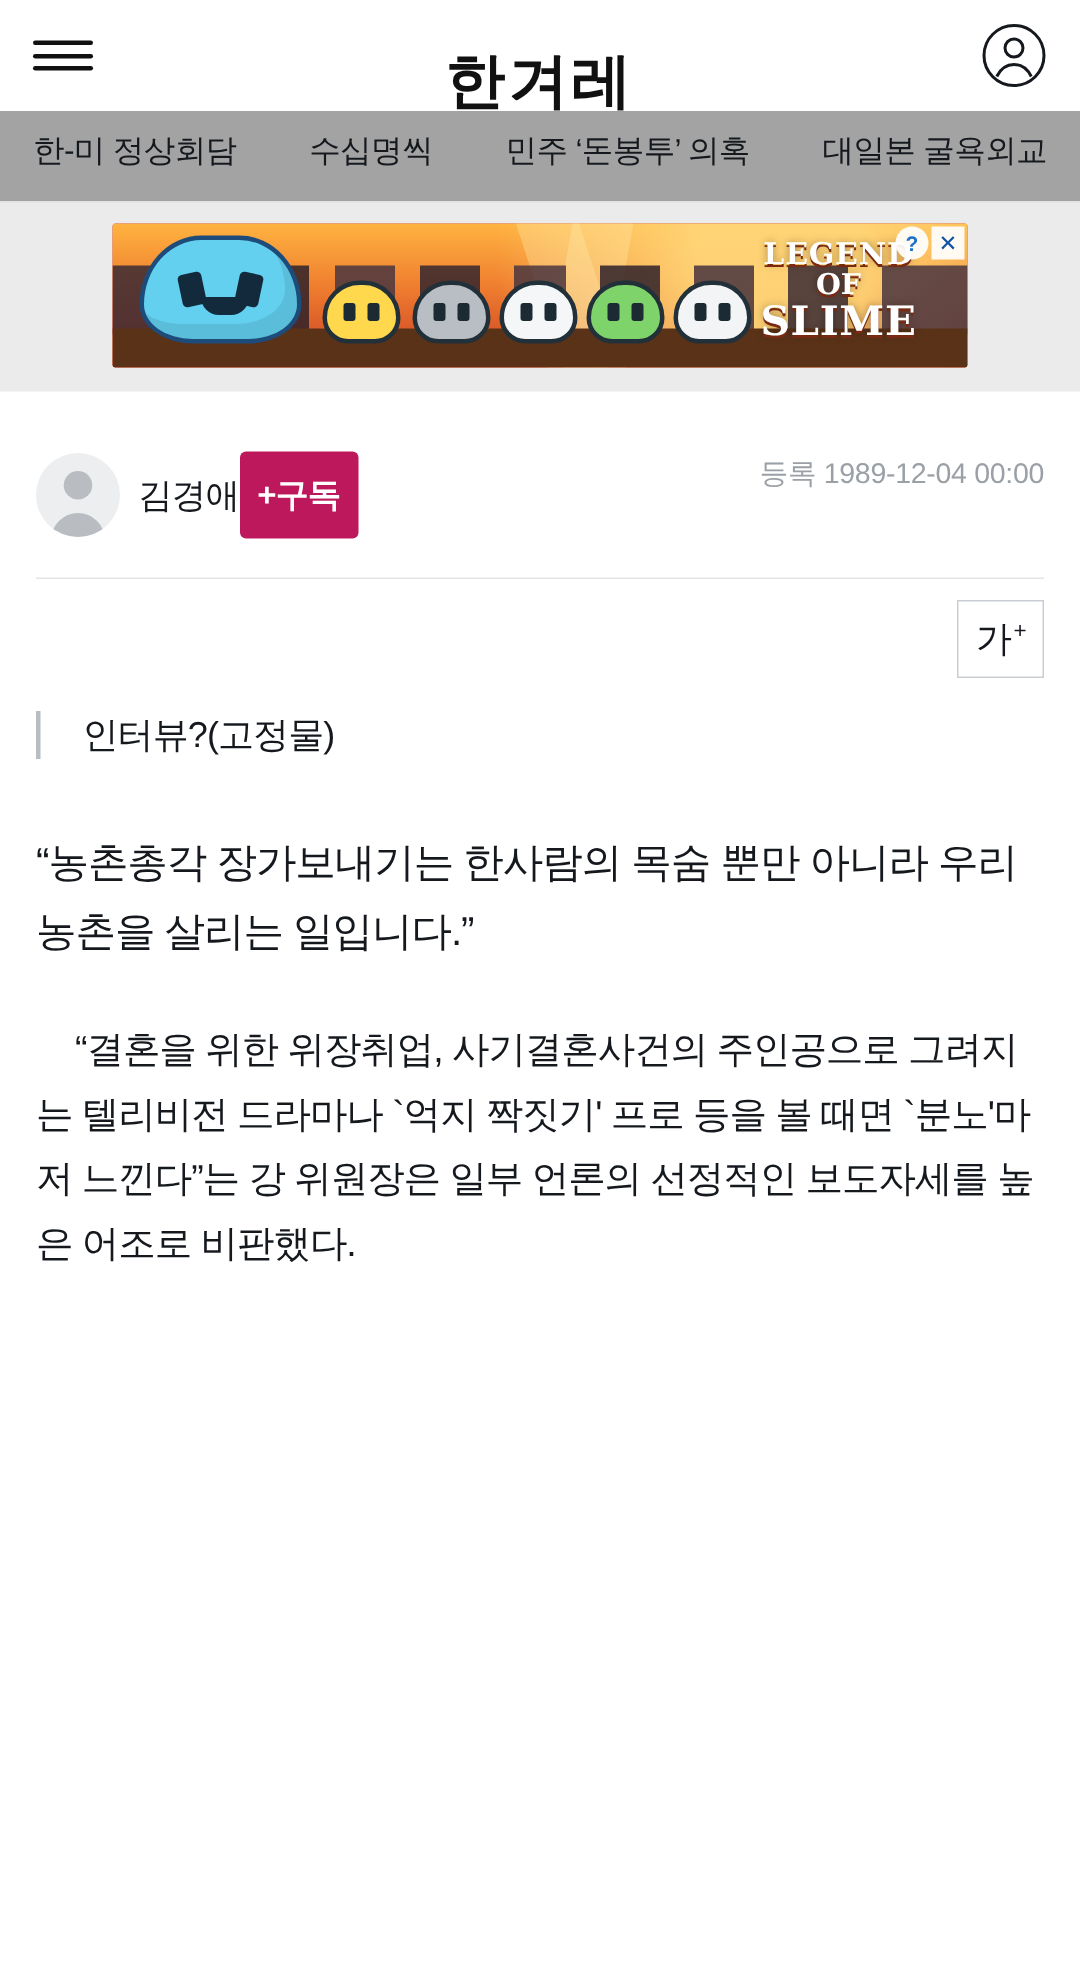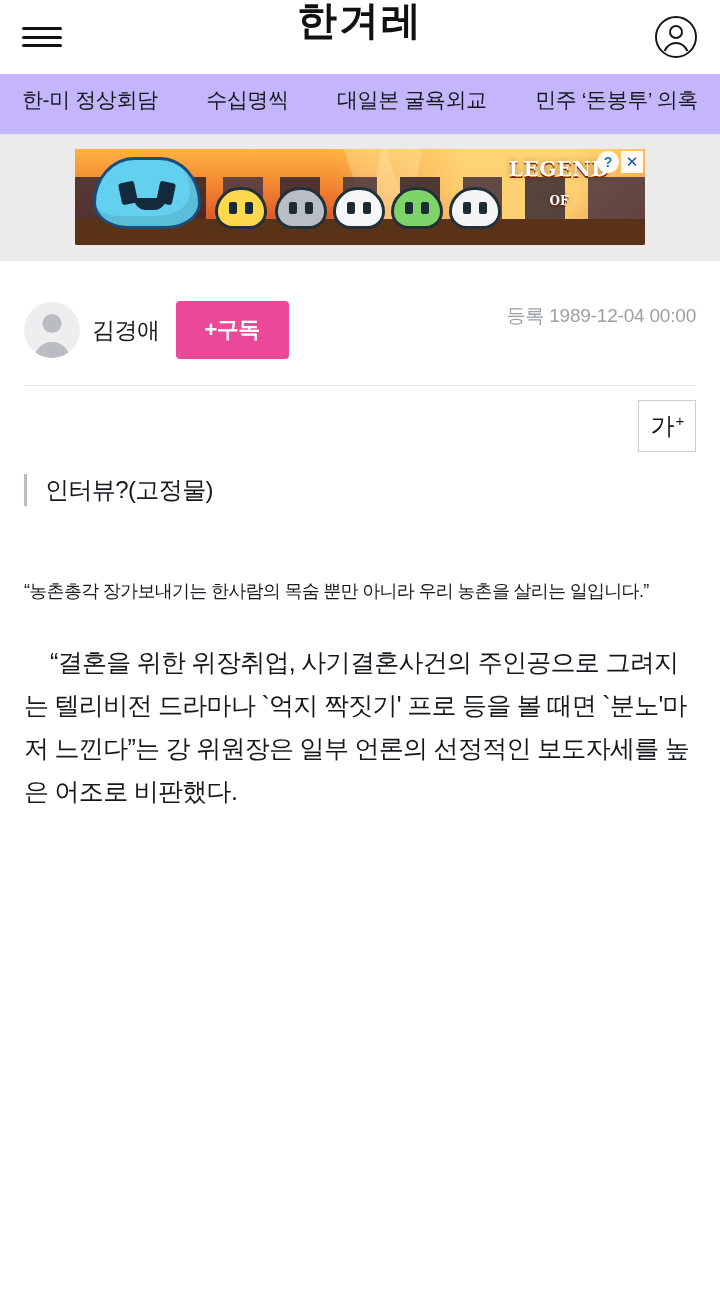--- a/index.html
+++ b/index.html
@@ -11,21 +11,21 @@
     background: #ffffff;
     font-family: "Liberation Sans", "DejaVu Sans", sans-serif;
     color: #111111;
   }
 
   
   .header {
     position: relative;
     height: 74px;
     display: flex;
-    align-items: flex-start;
+    align-items: flex-end;
     justify-content: center;
     background: #ffffff;
   }
   .hamburger {
     position: absolute;
     left: 22px;
     top: 50%;
     transform: translateY(-50%);
     width: 40px;
     height: 26px;
@@ -59,21 +59,21 @@
     height: 44px;
     cursor: pointer;
   }
 
   
   .navbar {
     display: flex;
     align-items: center;
     justify-content: space-between;
     padding: 12px 22px 20px 22px;
-    background: #c4b5fd;
+    background: #a3a3a3;
     white-space: nowrap;
     overflow: hidden;
     text-align: center;
   }
   .nav-item {
     font-size: 21px;
     color: #15191e;
     letter-spacing: -0.4px;
     cursor: pointer;
   }
@@ -179,21 +179,21 @@
     right: 10px; top: 10px;
     width: 152px;
     text-align: center;
     color: #ffffff;
     font-family: "DejaVu Serif", "Liberation Serif", serif;
     font-weight: bold;
     line-height: 1;
     text-shadow: 0 2px 0 #7a2a12, 0 0 6px rgba(0,0,0,.35);
   }
   .ad-logo .l1 { font-size: 20px; letter-spacing: .5px; }
-  .ad-logo .l2 { font-size: 12px; margin-top: 16px; }
+  .ad-logo .l2 { font-size: 19px; margin-top: 2px; }
   .ad-logo .l3 { font-size: 27px; margin-top: 1px; letter-spacing: .5px; }
   .ad-badges {
     position: absolute;
     top: 2px; right: 2px;
     display: flex;
     gap: 2px;
     align-items: center;
   }
   .ad-info, .ad-close {
     width: 22px; height: 22px;
@@ -246,26 +246,25 @@
     border-radius: 18px 18px 0 0;
     background: #b9bdc2;
   }
   .author {
     margin-left: 12px;
     font-size: 23px;
     color: #15191e;
     letter-spacing: -0.5px;
   }
   .subscribe {
-    margin-left: 16px;
-    background: #ec4899;
+    background: #be185d;
     color: #ffffff;
     border: none;
     border-radius: 4px;
-    padding: 14px 29px;
+    padding: 14px 12px;
     font-size: 22px;
     font-weight: bold;
     letter-spacing: -0.5px;
     cursor: pointer;
     font-family: inherit;
   }
   .reg-date {
     position: absolute;
     right: 0;
     top: 6px;
@@ -292,28 +291,28 @@
     font-size: 24px;
     color: #15191e;
     position: relative;
     font-family: inherit;
   }
   .font-size-btn sup { font-size: 15px; position: relative; top: -6px; left: 1px; }
 
   .lede {
     margin: 22px 0 0 0;
     border-left: 3px solid #b8bdc2;
-    padding-left: 18px;
+    padding-left: 28px;
     font-size: 24px;
     letter-spacing: -0.6px;
     color: #15191e;
   }
   .quote-open {
-    margin: 70px 0 0 0;
-    font-size: 18px;
+    margin: 46px 0 0 0;
+    font-size: 27px;
     line-height: 1.72;
     letter-spacing: -0.7px;
     color: #15191e;
   }
   .para {
     margin: 34px 0 0 0;
     font-size: 25px;
     line-height: 1.72;
     letter-spacing: -0.7px;
     color: #15191e;
@@ -335,22 +334,22 @@
       <circle cx="22" cy="22" r="20" fill="none" stroke="#15191e" stroke-width="2"></circle>
       <circle cx="22" cy="17" r="6" fill="none" stroke="#15191e" stroke-width="2"></circle>
       <path d="M10.5 36c2.6-5.2 7-8 11.5-8s8.9 2.8 11.5 8" fill="none" stroke="#15191e" stroke-width="2"></path>
     </svg>
   </div>
 </div>
 
 <div class="navbar">
   <div class="nav-item">한-미 정상회담</div>
   <div class="nav-item">수십명씩</div>
+  <div class="nav-item">민주 ‘돈봉투’ 의혹</div>
   <div class="nav-item">대일본 굴욕외교</div>
-  <div class="nav-item">민주 ‘돈봉투’ 의혹</div>
 </div>
 
 <div class="ad-band">
   <div class="ad-box">
     <div class="ad-sky"></div>
     <div class="ad-ray" style="transform:rotate(-18deg)"></div>
     <div class="ad-ray" style="transform:rotate(10deg); left:55%"></div>
     <div class="ad-city"></div>
     <div class="ad-ground"></div>
 
@@ -376,20 +375,21 @@
         <div class="e r"></div>
       </div>
     <div class="blob b5">
         <div class="e l"></div>
         <div class="e r"></div>
       </div>
 
     <div class="ad-logo">
       <div class="l1">LEGEND</div>
       <div class="l2">OF</div>
+      <div class="l3">SLIME</div>
     </div>
 
     <div class="ad-badges">
       <div class="ad-info">?</div>
       <div class="ad-close">✕</div>
     </div>
   </div>
 </div>
 
 <div class="article">

